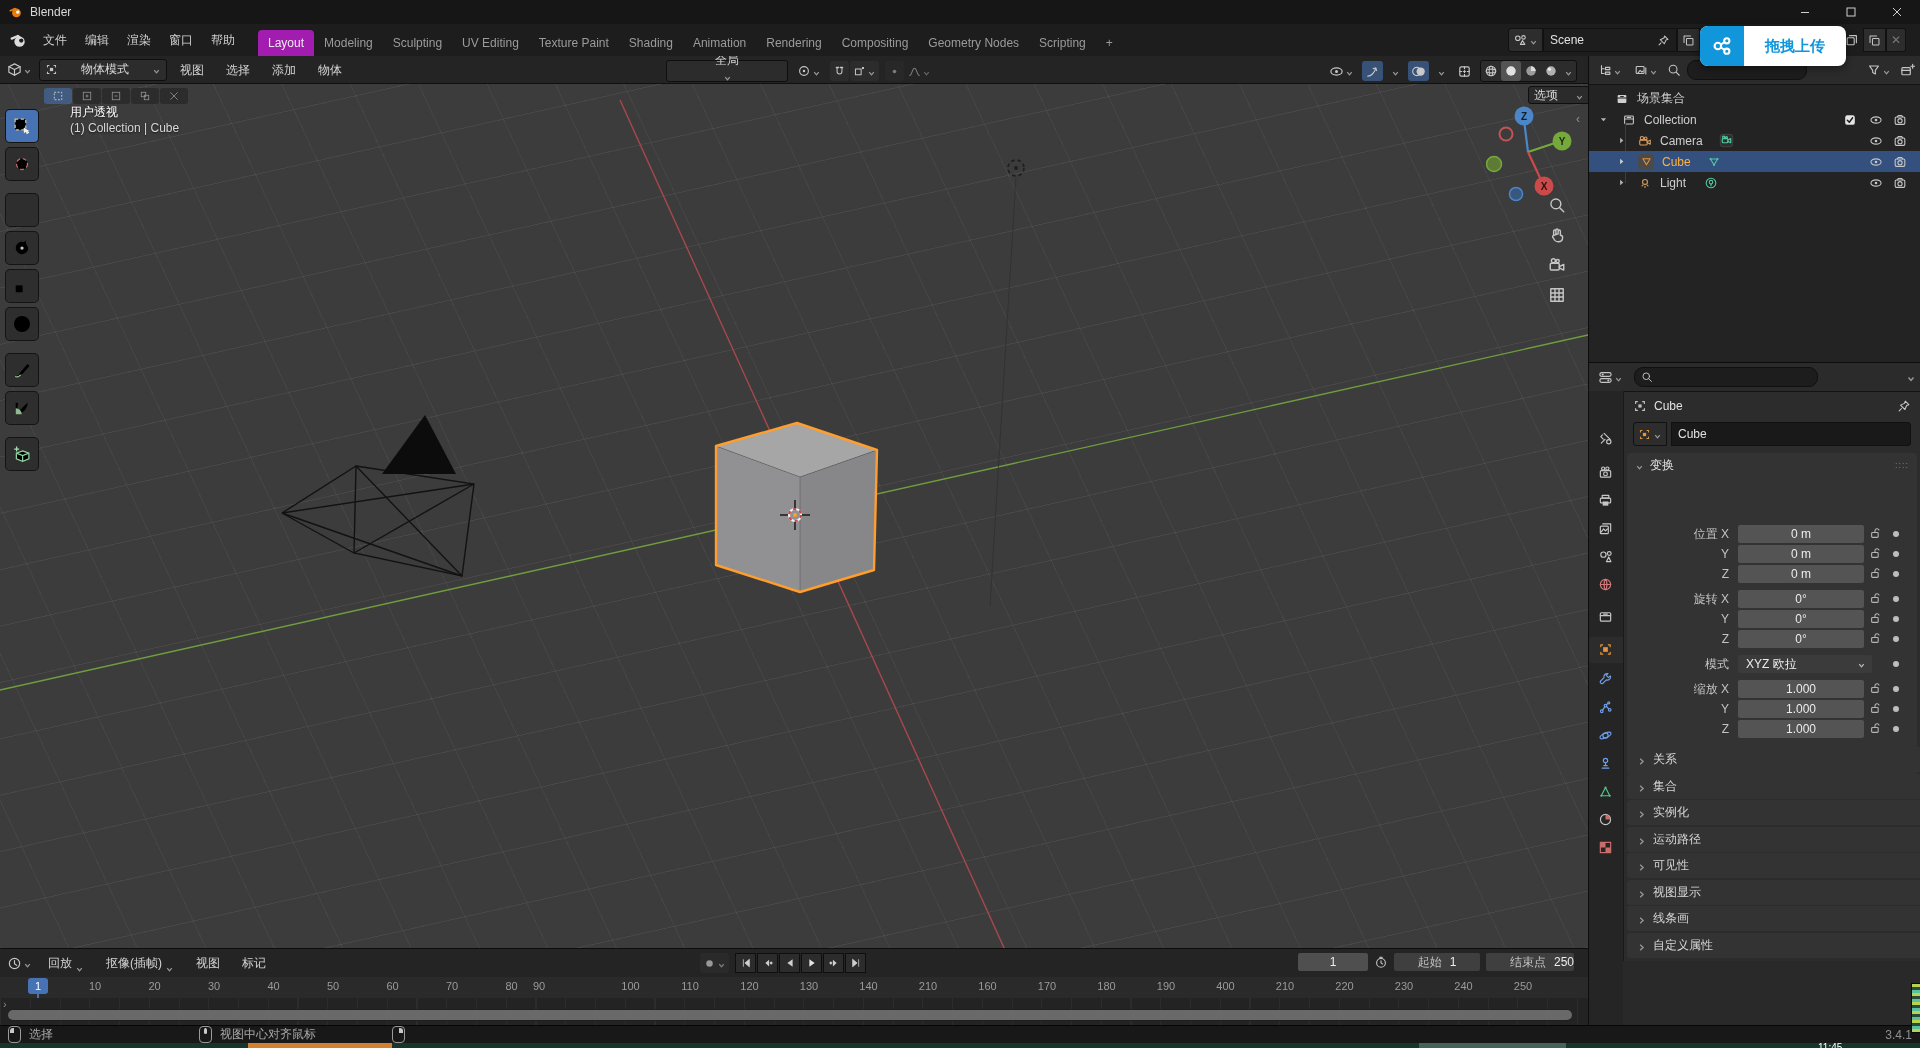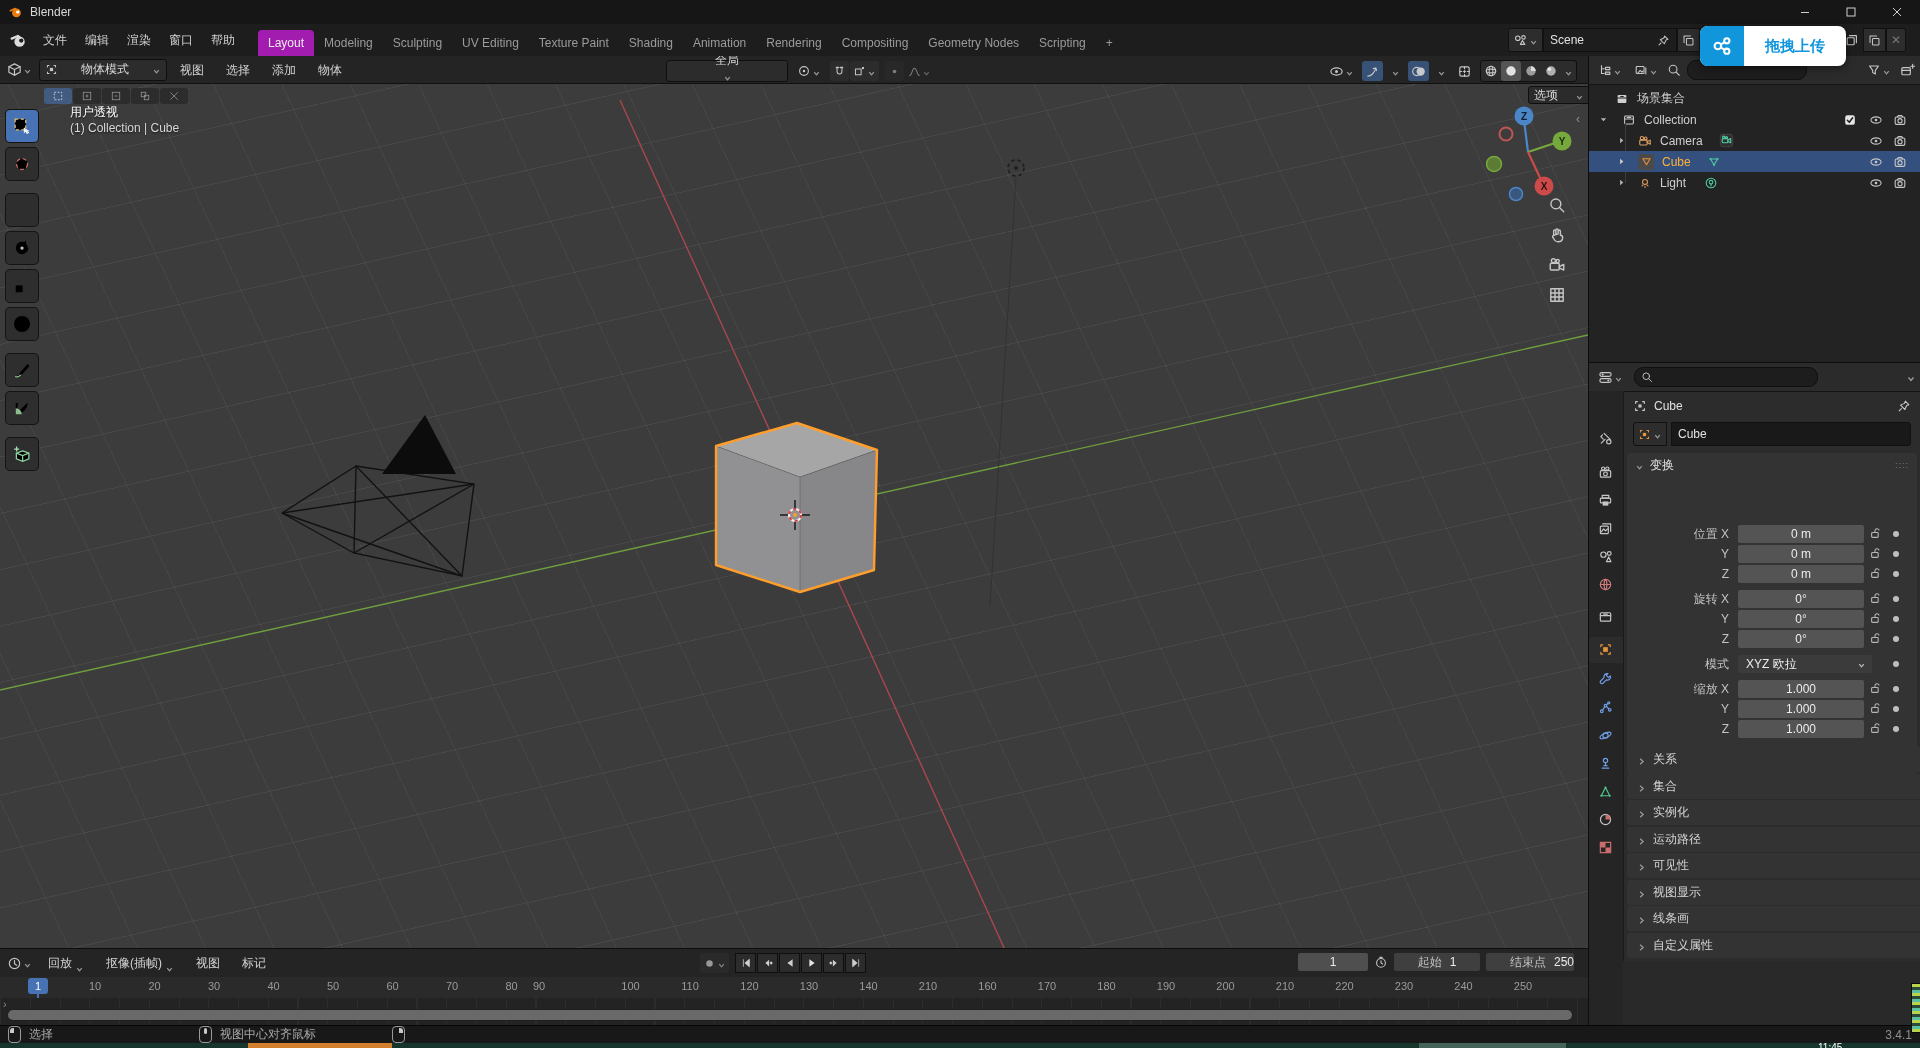--- a/index.html
+++ b/index.html
@@ -646,21 +646,21 @@
         <span class="tnum" style="left: 610.5px;">100</span>
         <span class="tnum" style="left: 670px;">110</span>
         <span class="tnum" style="left: 729.5px;">120</span>
         <span class="tnum" style="left: 789px;">130</span>
         <span class="tnum" style="left: 848.5px;">140</span>
         <span class="tnum" style="left: 908px;">210</span>
         <span class="tnum" style="left: 967.5px;">160</span>
         <span class="tnum" style="left: 1027px;">170</span>
         <span class="tnum" style="left: 1086.5px;">180</span>
         <span class="tnum" style="left: 1146px;">190</span>
-        <span class="tnum" style="left: 1205.5px;">200</span>
+        <span class="tnum" style="left: 1205.5px;">400</span>
         <span class="tnum" style="left: 1265px;">210</span>
         <span class="tnum" style="left: 1324.5px;">220</span>
         <span class="tnum" style="left: 1384px;">230</span>
         <span class="tnum" style="left: 1443.5px;">240</span>
         <span class="tnum" style="left: 1503px;">250</span>
       </div>
     <div class="abs" style="left:28px;top:29px;width:20px;height:16px;background:#4772b3;border-radius:3px;color:#fff;text-align:center;line-height:16px;font-size:11px;">1</div>
     <div class="abs" style="left:37px;top:45px;width:2px;height:32px;background:#4772b3;"></div>
 
     <div class="abs" style="left:0;top:49px;width:1588px;height:28px;background:#232323;

